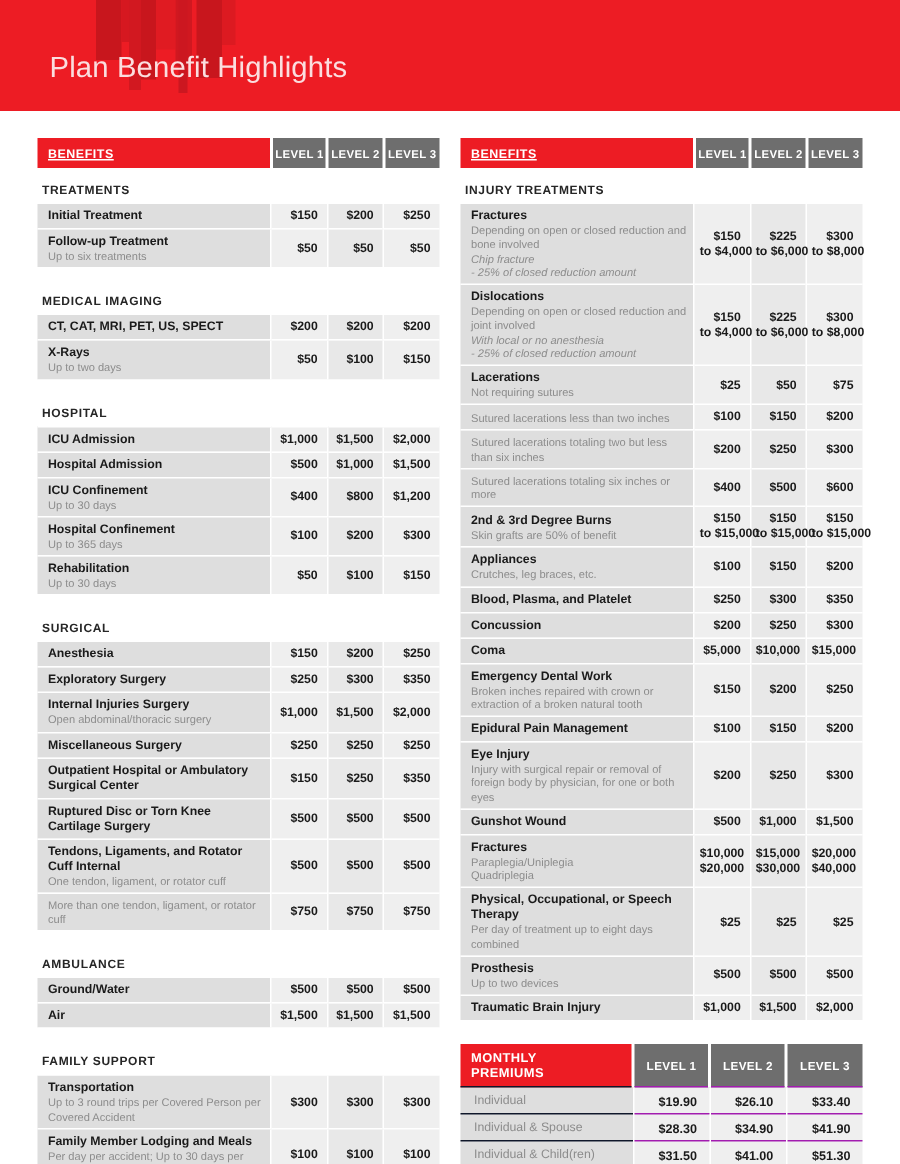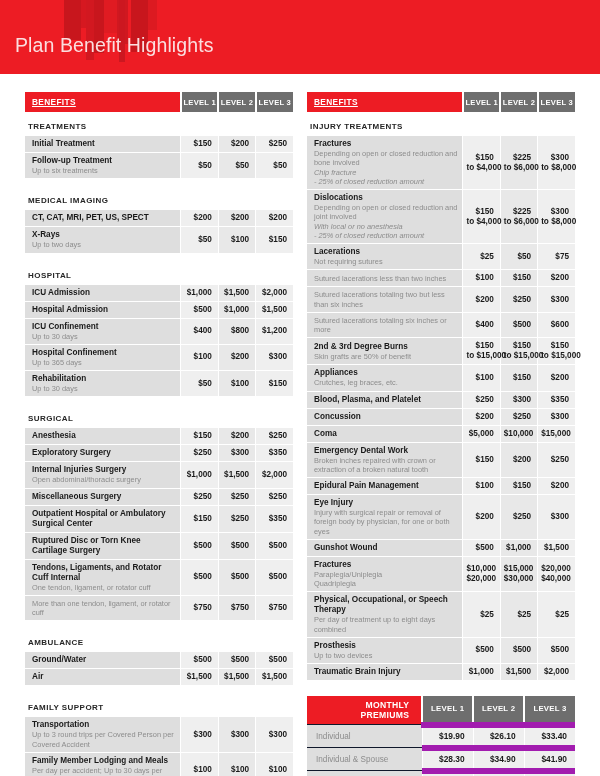--- a/index.html
+++ b/index.html
@@ -16,21 +16,21 @@
     position: relative;
     width: 600px;
     height: 74px;
     background: #ED1C24;
     overflow: hidden;
   }
   .banner-bars { position: absolute; inset: 0; pointer-events: none; }
   .bar { position: absolute; top: 0; }
   .banner-title {
     position: absolute;
-    left: 15px;
+    left: 33px;
     top: 36px;
     font-size: 19.5px;
     color: #FBDEDF;
     letter-spacing: .1px;
     font-weight: 400;
     line-height: 1;
     white-space: nowrap;
   }
 
   
@@ -145,21 +145,21 @@
   table.premium col.c-name { width: 43%; }
   table.premium col.c-lvl  { width: 19%; }
   .p-hdr-title {
     background: #ED1C24;
     color: #ffffff;
     font-size: 8.6px;
     font-weight: bold;
     letter-spacing: .3px;
     line-height: 1.18;
     padding: 4px 12px 4px 7px;
-    text-align: right;
+    text-align: left;
     vertical-align: middle;
     height: 26px;
   }
   .p-hdr-lvl {
     background: #6E6E6E;
     color: #ffffff;
     font-size: 7.8px;
     font-weight: bold;
     letter-spacing: .25px;
     text-align: center;
@@ -174,21 +174,21 @@
     padding: 3.5px 5px 3.5px 9px;
     border-top: 1px solid #0f172a;
   }
   table.premium td.p-val {
     background: #EFEFEF;
     font-size: 8.4px;
     font-weight: bold;
     color: #1a1a1a;
     text-align: right;
     padding: 3.5px 8px 3.5px 3px;
-    border-top: 6px solid #a21caf;
+    border-top: 1px solid #a21caf;
     border-left: 1px solid #ffffff;
   }
 </style>
 </head>
 <body>
 
 <div class="banner">
   <div class="banner-bars">
     <div class="bar" style="left:64px;  width:17px; height:40px; background:#C8161D;"></div>
     <div class="bar" style="left:81px;  width:13px; height:28px; background:#D61820;"></div>

